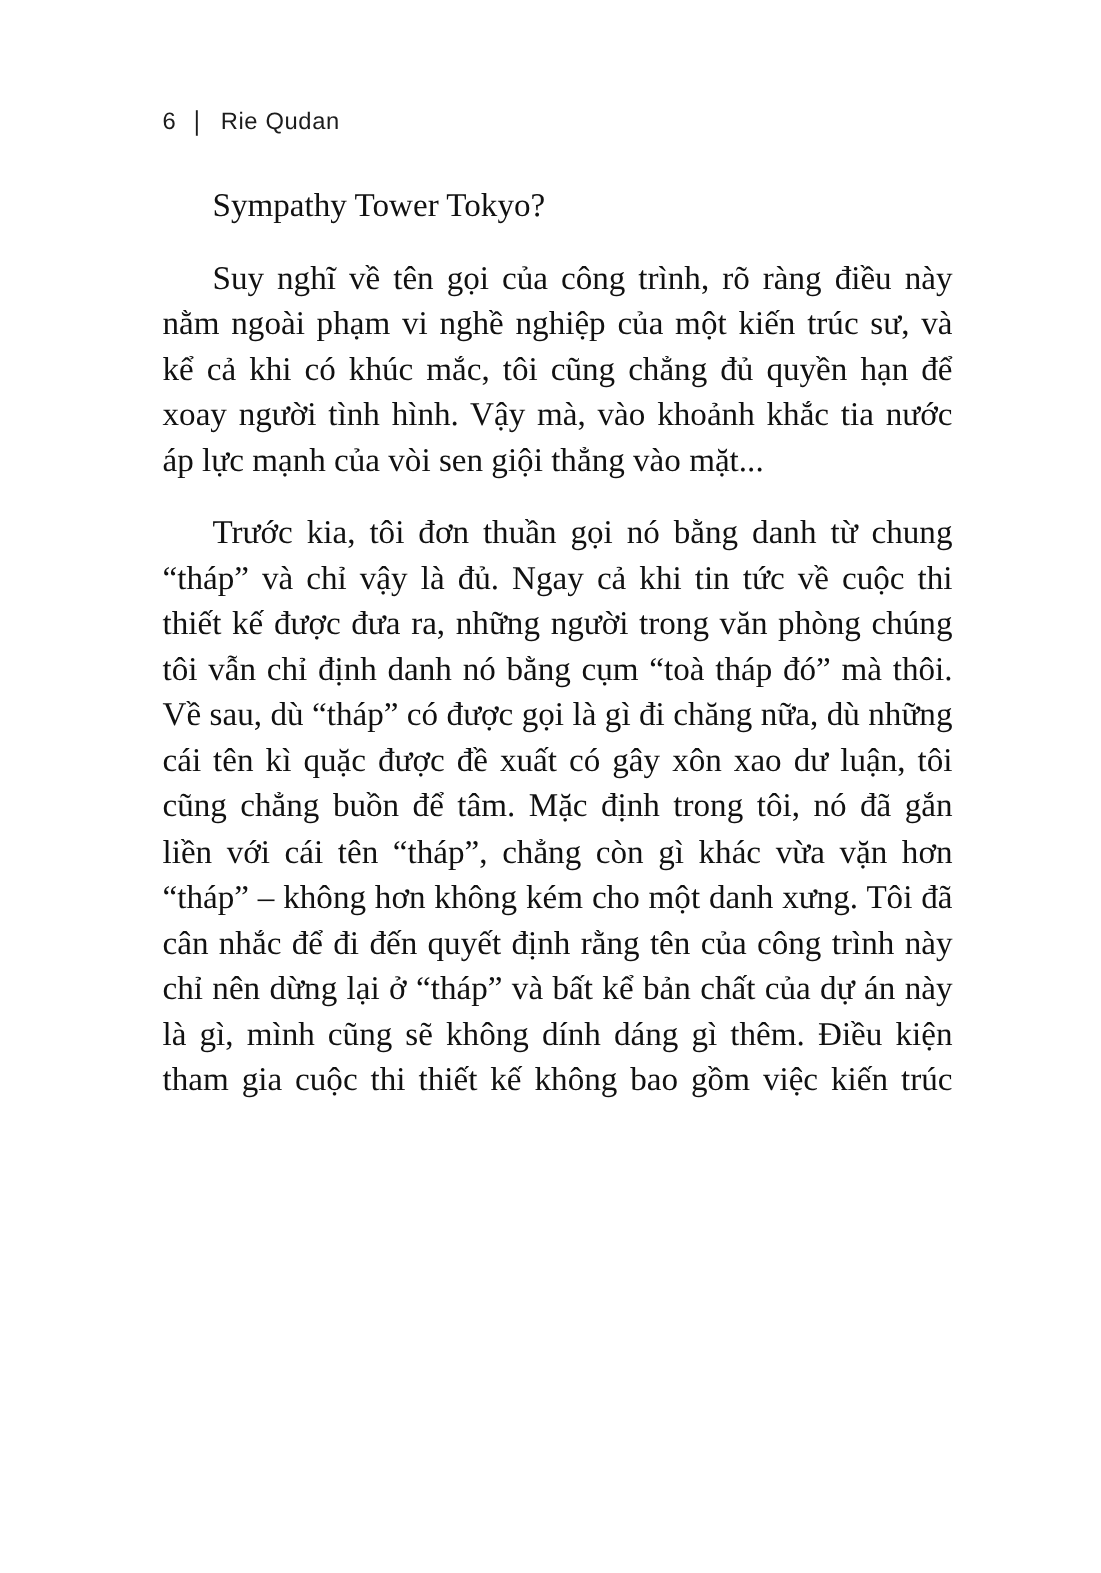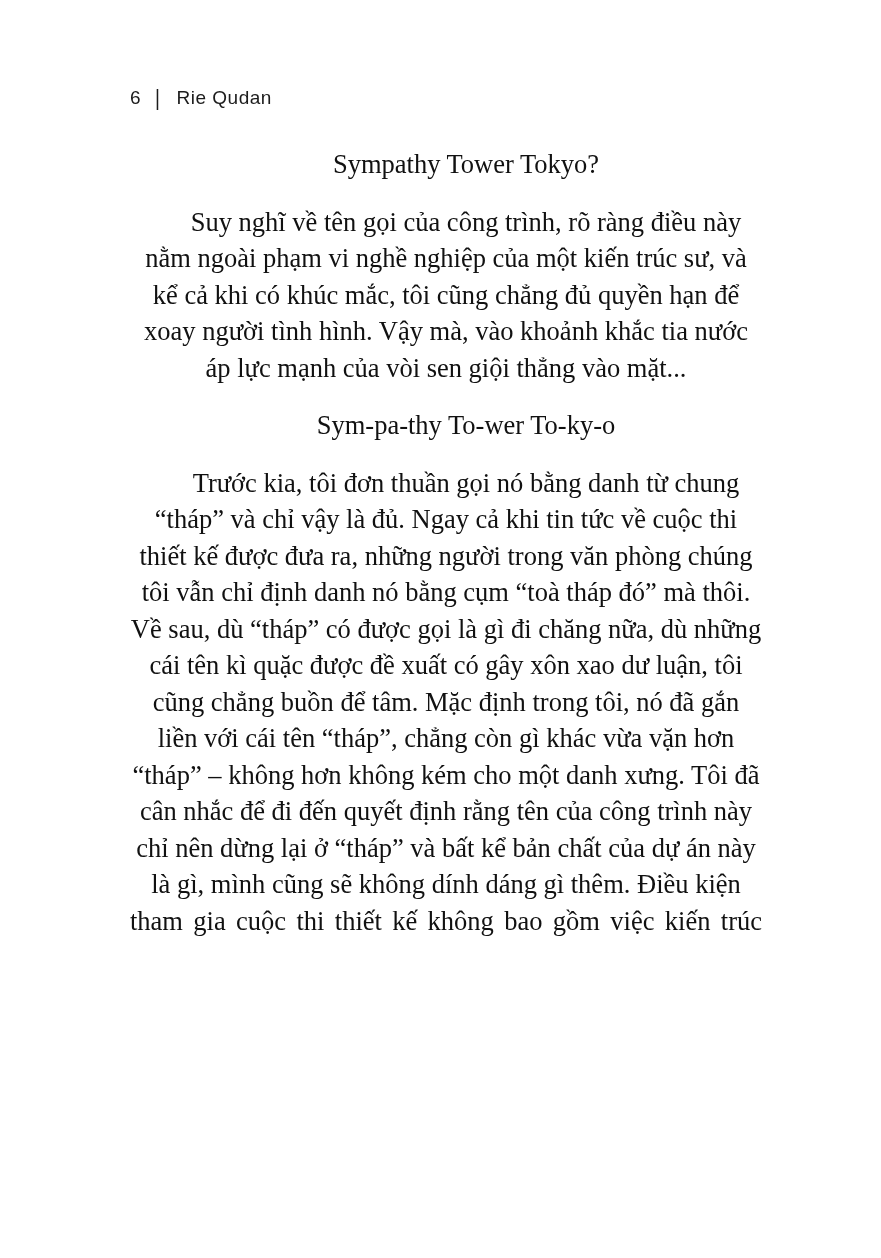--- a/index.html
+++ b/index.html
@@ -38,21 +38,20 @@
     position: absolute;
     top: 146px;
     left: 130px;
     width: 632px;
   }
   .page-body p {
     margin: 0 0 21px 0;
     font-size: 26.5px;
     line-height: 36.5px;
     color: #111111;
-    text-align: center;
   }
   .block-title {
     text-indent: 40px;
     font-size: 28px;
   }
   .block-phonetic {
     text-indent: 40px;
   }
   .block-body {
     text-align: justify;
@@ -70,19 +69,18 @@
 
   <div class="page-header">
     <span>6</span><span class="sep">|</span><span>Rie Qudan</span>
   </div>
 
   <div class="page-body">
     <p class="block-title">Sympathy Tower Tokyo?</p>
 
     <p class="block-body">Suy nghĩ về tên gọi của công trình, rõ ràng điều này nằm ngoài phạm vi nghề nghiệp của một kiến trúc sư, và kể cả khi có khúc mắc, tôi cũng chẳng đủ quyền hạn để xoay người tình hình. Vậy mà, vào khoảnh khắc tia nước áp lực mạnh của vòi sen giội thẳng vào mặt...</p>
 
-    <p class="block-phonetic">Sym-pa-thy To-wer To-ky-o</p>
 
 
     <p class="block-body justify-last">Trước kia, tôi đơn thuần gọi nó bằng danh từ chung “tháp” và chỉ vậy là đủ. Ngay cả khi tin tức về cuộc thi thiết kế được đưa ra, những người trong văn phòng chúng tôi vẫn chỉ định danh nó bằng cụm “toà tháp đó” mà thôi. Về sau, dù “tháp” có được gọi là gì đi chăng nữa, dù những cái tên kì quặc được đề xuất có gây xôn xao dư luận, tôi cũng chẳng buồn để tâm. Mặc định trong tôi, nó đã gắn liền với cái tên “tháp”, chẳng còn gì khác vừa vặn hơn “tháp” – không hơn không kém cho một danh xưng. Tôi đã cân nhắc để đi đến quyết định rằng tên của công trình này chỉ nên dừng lại ở “tháp” và bất kể bản chất của dự án này là gì, mình cũng sẽ không dính dáng gì thêm. Điều kiện tham gia cuộc thi thiết kế không bao gồm việc kiến trúc</p>
   </div>
 
 </div>
 
 </body></html>

